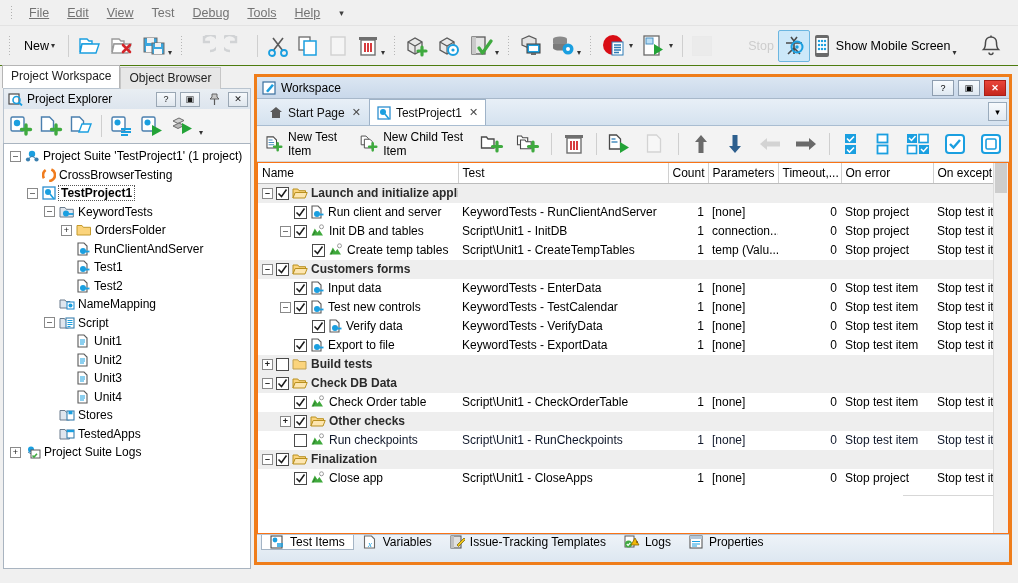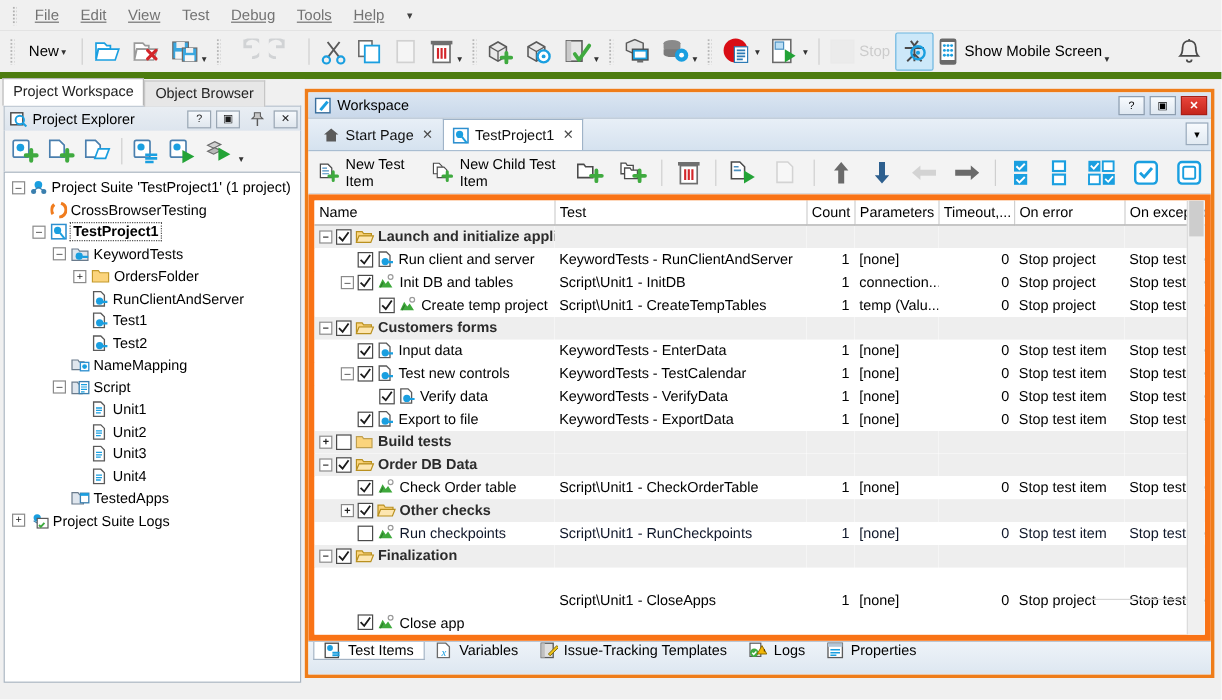--- a/index.html
+++ b/index.html
@@ -51,21 +51,21 @@
   }
 
   
   .toolbar {
     height: 40px;
     flex: 0 0 40px;
     background: #f0f0f0;
     display: flex;
     align-items: center;
     padding: 0 4px;
-    border-bottom: 6px solid #4d7c0f;
+    border-bottom: 1px solid #4d7c0f;
   }
   .tbgrip {
     width: 4px; height: 22px;
     margin: 0 4px;
     background-image: radial-gradient(#b6b6b6 40%, transparent 41%);
     background-size: 3px 3px;
   }
   .tsep {
     width: 1px; height: 22px;
     background: #cfcfcf;
@@ -77,21 +77,21 @@
     display: flex;
     align-items: center;
     justify-content: center;
     padding: 0 3px;
     border: 1px solid transparent;
     border-radius: 2px;
     cursor: default;
   }
   .tbtn.active { background: #cce8f9; border: 1px solid #6cb6e0; }
   .tbtn.textbtn { padding: 0 7px; font-size: 12.5px; }
-  .tbtn.dis { opacity: .35; }
+  .tbtn.dis { opacity: .35; gap: 32px; }
   .drop-caret {
     font-size: 8px; color: #333;
     margin-left: 2px;
     align-self: flex-end;
     padding-bottom: 4px;
   }
   .drop-caret.mid { align-self: center; padding-bottom: 0; }
   .stop-label { color: #8a8a8a; font-size: 12.5px; padding-left:4px; }
   .stopsq {
     width: 20px; height: 20px;
@@ -319,21 +319,21 @@
   }
   .ttb.dis { opacity: .35; }
 
   
   .gridwrap {
     flex: 1 1 auto;
     min-height: 0;
     background: #fff;
     display: flex;
     flex-direction: column;
-    border: 5px solid #f97316;
+    border: 1px solid #f97316;
     margin: 0;
     overflow: hidden;
     position: relative;
   }
   table.grid {
     border-collapse: collapse;
     width: 100%;
     table-layout: fixed;
     font-size: 12px;
   }
@@ -868,20 +868,32 @@
                 </svg>
               </span>
               <span class="lbl">Unit4</span>
             </div>
             <div class="trow">
               <span class="spacer" style="width: 34px;"></span>
               <span class="spacer" style="width: 11px;"></span>
               <span style="display: inline-flex; align-items: center; padding-left: 4px;">
                 <svg width="16" height="14" viewBox="0 0 16 14">
                   <path d="M1 2.5h5l1.3 1.8h3.2V12H1z" fill="#dfe6ee" stroke="#6a7b8c" stroke-width="1"></path>
+                  <rect x="8" y="3" width="7" height="9" fill="#fff" stroke="#3a7fae" stroke-width="1.1"></rect>
+                  <rect x="9.5" y="3" width="4" height="3.3" fill="#1a9fe0"></rect>
+                </svg>
+              </span>
+              <span class="lbl">Stores</span>
+            </div>
+            <div class="trow">
+              <span class="spacer" style="width: 34px;"></span>
+              <span class="spacer" style="width: 11px;"></span>
+              <span style="display: inline-flex; align-items: center; padding-left: 4px;">
+                <svg width="16" height="14" viewBox="0 0 16 14">
+                  <path d="M1 2.5h5l1.3 1.8h3.2V12H1z" fill="#dfe6ee" stroke="#6a7b8c" stroke-width="1"></path>
                   <rect x="8" y="3" width="7" height="8" fill="#fff" stroke="#3a7fae" stroke-width="1.1"></rect>
                   <rect x="8" y="3" width="7" height="2.2" fill="#1a9fe0"></rect>
                 </svg>
               </span>
               <span class="lbl">TestedApps</span>
             </div>
             <div class="trow">
               <span class="spacer" style="width: 0px;"></span>
               <span class="expander">+</span>
               <span style="display: inline-flex; align-items: center; padding-left: 4px;">
@@ -1151,21 +1163,21 @@
                         <path d="M1.5 5.5l3 3 5-7" stroke="#1b1b1b" stroke-width="1.5" fill="none"></path>
                       </svg>
                     </span>
                     <span style="display: inline-flex; align-items: center;">
                       <svg width="16" height="14" viewBox="0 0 16 14">
                         <circle cx="11.5" cy="2.8" r="2" fill="none" stroke="#9a9a9a" stroke-width="1"></circle>
                         <path d="M1.5 11.5l3.3-7 2.6 4 2-2.5 3.6 5.5z" fill="#3fa93c"></path>
                         <path d="M3 11.5l2.2-4.2" stroke="#2b7a29" stroke-width="1"></path>
                       </svg>
                     </span>
-                    <span>Create temp project</span>
+                    <span>Create temp tables</span>
                   </div>
                 </td>
                 <td class="">Script\Unit1 - CreateTempTables</td>
                 <td class="num">1</td>
                 <td class="">temp (Valu...</td>
                 <td class="num">0</td>
                 <td class="">Stop project</td>
                 <td class="">Stop test item</td>
               </tr>
               <tr class="grp">
@@ -1325,21 +1337,21 @@
                       <svg width="11" height="11" viewBox="0 0 11 11">
                         <path d="M1.5 5.5l3 3 5-7" stroke="#1b1b1b" stroke-width="1.5" fill="none"></path>
                       </svg>
                     </span>
                     <span style="display: inline-flex; align-items: center;">
                       <svg width="16" height="14" viewBox="0 0 16 14">
                         <path d="M1 3h4.8l1.2 1.7h6.5v2H3.5L1 12z" fill="#fbd47c" stroke="#b9901f" stroke-width="1"></path>
                         <path d="M3.2 6.5h12L13 12H1z" fill="#fde6b0" stroke="#b9901f" stroke-width="1"></path>
                       </svg>
                     </span>
-                    <span>Order DB Data</span>
+                    <span>Check DB Data</span>
                   </div>
                 </td>
                 <td class=""></td>
                 <td class="num"></td>
                 <td class=""></td>
                 <td class="num"></td>
                 <td class=""></td>
                 <td class=""></td>
               </tr>
               <tr class="alt">
@@ -1435,21 +1447,21 @@
                 </td>
                 <td class=""></td>
                 <td class="num"></td>
                 <td class=""></td>
                 <td class="num"></td>
                 <td class=""></td>
                 <td class=""></td>
               </tr>
               <tr class="alt">
                 <td class="namecell">
-                  <div class="namecell-inner" style="padding-left: 18px; margin-top: 37px;">
+                  <div class="namecell-inner" style="padding-left: 18px;">
                     <span style="display: inline-block; width: 11px; flex: 0 0 11px;"></span>
                     <span class="chk">
                       <svg width="11" height="11" viewBox="0 0 11 11">
                         <path d="M1.5 5.5l3 3 5-7" stroke="#1b1b1b" stroke-width="1.5" fill="none"></path>
                       </svg>
                     </span>
                     <span style="display: inline-flex; align-items: center;">
                       <svg width="16" height="14" viewBox="0 0 16 14">
                         <circle cx="11.5" cy="2.8" r="2" fill="none" stroke="#9a9a9a" stroke-width="1"></circle>
                         <path d="M1.5 11.5l3.3-7 2.6 4 2-2.5 3.6 5.5z" fill="#3fa93c"></path>

